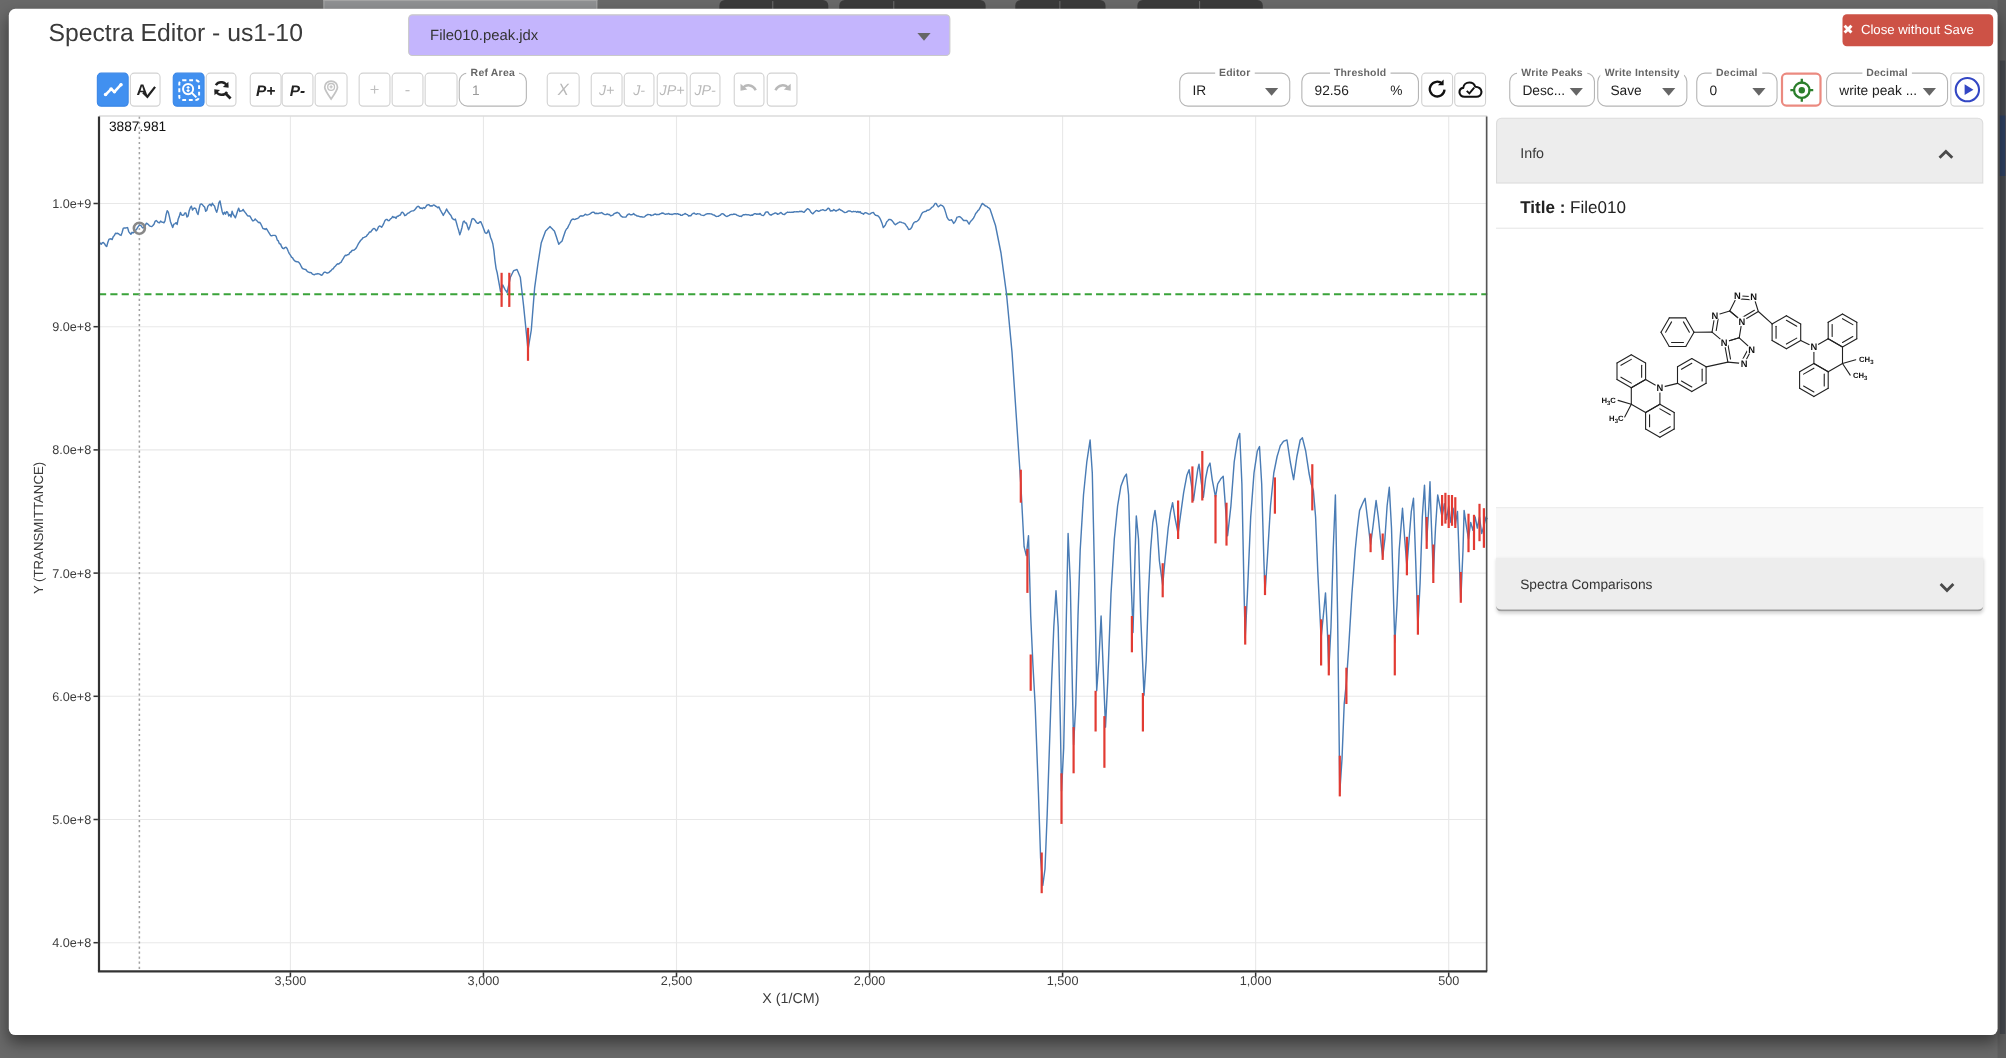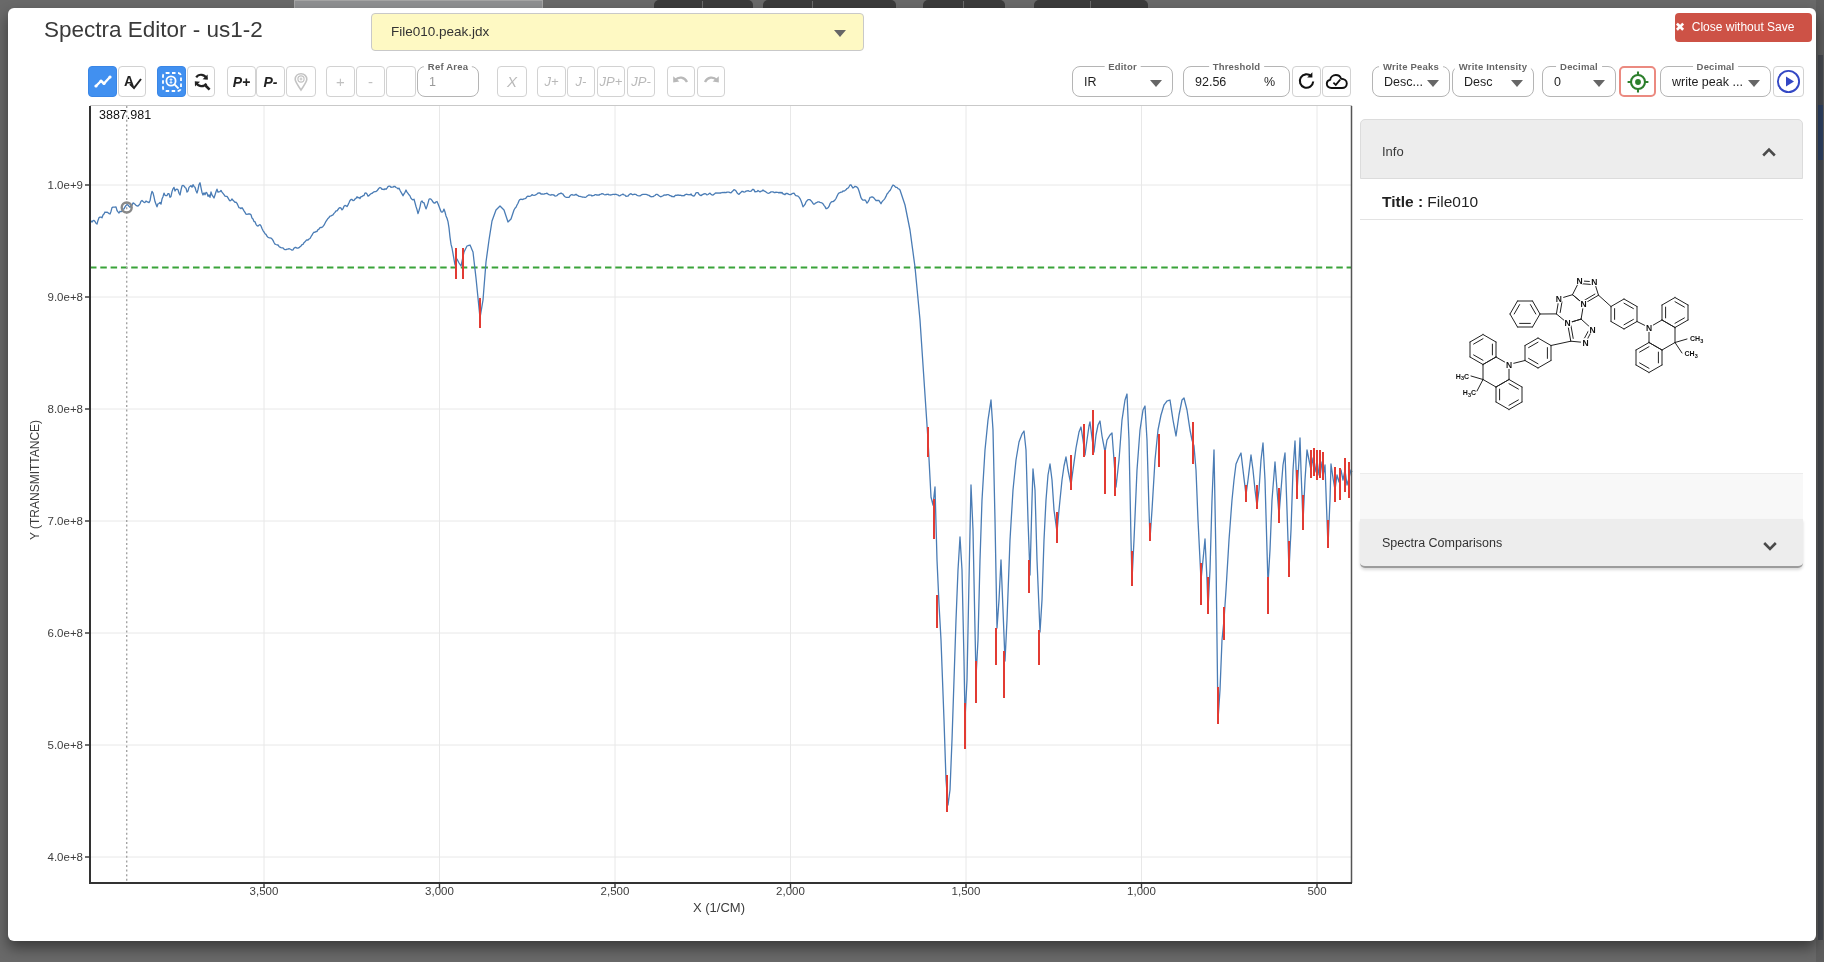--- a/index.html
+++ b/index.html
@@ -6,38 +6,38 @@
 .tab { position:absolute; top:0; height:13px; background:#3b3b3b; border-radius:5px 5px 0 0; }
 .tabsep { position:absolute; top:1px; height:12px; width:1px; background:#6a6a6a; }
 .bartop { position:absolute; top:0; left:294px; width:249px; height:8px; background:#8f9092; border:1px solid #a5a5a5; border-bottom:none; }
 .rstrip { position:absolute; top:0; right:0; width:8px; height:962px; background:#5e5e5e; }
 .rtrack { position:absolute; top:55px; left:1.5px; width:5px; height:885px; background:#46494f; }
 .rthumb { position:absolute; top:105px; left:1.5px; width:5px; height:55px; background:#2e4162; }
 .modal { position:absolute; left:8px; top:8px; width:1808px; height:933px; background:#fff;
   border-radius:6px; box-shadow:0 7px 14px rgba(0,0,0,0.45); }
 .h1 { position:absolute; left:44px; top:17px; font-size:22.5px; color:#3a3a3a; }
 .fsel { position:absolute; left:371px; top:13px; width:493px; height:38px; border:1px solid #c9c9c9;
-  border-radius:4px; background:#fef9c3; }
+  border-radius:4px; background:#c4b5fd; }
 .fsel .t { position:absolute; left:19px; top:10px; font-size:13.5px; color:#333; }
 .arr { position:absolute; width:0; height:0; border-left:6px solid transparent;
   border-right:6px solid transparent; border-top:7px solid #666; }
 .closebtn { position:absolute; left:1675px; top:13px; width:137px; height:29px; background:#cd5246;
   border-radius:4px; color:#fff; font-size:12px; text-align:left; line-height:29px; white-space:nowrap; }
 .tb { position:absolute; top:66px; height:31px; background:#fff; border:1px solid #d2d2d2;
   border-radius:4px; display:flex; align-items:center; justify-content:center; }
 .tb.on { background:#4190f0; border-color:#3a86e6; }
 .tbt { font-size:14px; font-weight:bold; font-style:italic; color:#222; }
 .dis .tbt { color:#c0c0c0; font-weight:normal; }
 .fs { position:absolute; top:66px; height:31px; border:1px solid #b5b5b5; border-radius:8px; background:#fff; }
 .fs .lg { position:absolute; top:-6px; left:50%; transform:translateX(-50%); background:#fff;
   padding:0 4px; font-size:9.5px; font-weight:bold; color:#666; white-space:nowrap; letter-spacing:0.2px; }
 .fs .val { position:absolute; left:11px; top:8px; font-size:12.5px; color:#1e1e1e; }
 .panel { position:absolute; left:1360px; top:107px; width:443px; }
 .phead { position:relative; height:60px; background:#ededed; border:1px solid #dcdcdc;
-  border-radius:5px 5px 0 0;margin-top:12px; }
+  border-radius:5px 5px 0 0; }
 .phead .t { position:absolute; left:21px; top:24px; font-size:13px; color:#3a3a3a; }
 .trow { position:relative; height:41px; background:#fff; border-bottom:1px solid #e3e3e3; }
 .trow .t { position:absolute; left:22px; top:14px; font-size:15.5px; color:#222; }
 .pwhite { position:relative; height:253px; background:#fff; }
 .pgray { position:relative; height:46px; background:#f8f8f8; border-top:1px solid #ececec; }
 .pcomp { position:relative; height:49px; background:#ededed; border-bottom:2px solid #9c9c9c;
   border-radius:0 0 5px 5px; box-shadow:0 2px 3px rgba(0,0,0,0.15); }
 .pcomp .t { position:absolute; left:22px; top:17px; font-size:12.5px; color:#333;text-align:center; }
 .chev { position:absolute; right:25px; width:16px; height:16px; }
 .chart, .mol { position:absolute; }
@@ -50,21 +50,21 @@
 <div class="tabsep" style="left:702px"></div>
 <div class="tabsep" style="left:812px"></div>
 <div class="tabsep" style="left:963px"></div>
 <div class="tabsep" style="left:1090px"></div>
 <div class="bartop"></div>
 <div class="rstrip">
     <div class="rtrack"></div>
     <div class="rthumb"></div>
   </div>
 <div class="modal"></div>
-<div class="h1">Spectra Editor - us1-2</div>
+<div class="h1">Spectra Editor - us1-10</div>
 <div class="fsel">
     <span class="t">File010.peak.jdx</span>
     <span class="arr" style="right:17px;top:16px"></span>
   </div>
 <div class="closebtn">✖&nbsp; Close without Save</div>
 <div class="tb on" style="left:88px;width:29px">
     <svg width="20" height="20" viewBox="0 0 20 20">
       <path d="M3 14 L8 9 L11 11.5 L17 5" fill="none" stroke="#fff" stroke-width="2.4" stroke-linecap="round" stroke-linejoin="round"></path>
       <circle cx="3" cy="14" r="1.6" fill="#fff"></circle>
       <circle cx="8" cy="9" r="1.6" fill="#fff"></circle>
@@ -168,21 +168,21 @@
       <path d="M9.4 13.6 L11.8 15.9 L16.2 10.6" fill="none" stroke="#111" stroke-width="1.7"></path>
     </svg>
   </div>
 <div class="fs" style="left:1372px;width:78px">
     <span class="lg">Write Peaks</span>
     <span class="val">Desc...</span>
     <span class="arr" style="right:10px;top:13px"></span>
   </div>
 <div class="fs" style="left:1452px;width:82px">
     <span class="lg">Write Intensity</span>
-    <span class="val">Desc</span>
+    <span class="val">Save</span>
     <span class="arr" style="right:10px;top:13px"></span>
   </div>
 <div class="fs" style="left:1542px;width:74px">
     <span class="lg">Decimal</span>
     <span class="val">0</span>
     <span class="arr" style="right:10px;top:13px"></span>
   </div>
 <div class="tb" style="left:1619px;width:37px;border:2px solid #eb8a80;border-radius:5px">
     <svg width="26" height="26" viewBox="0 0 26 26">
       <circle cx="13" cy="13" r="7" fill="none" stroke="#2c7f2c" stroke-width="2.1"></circle>

